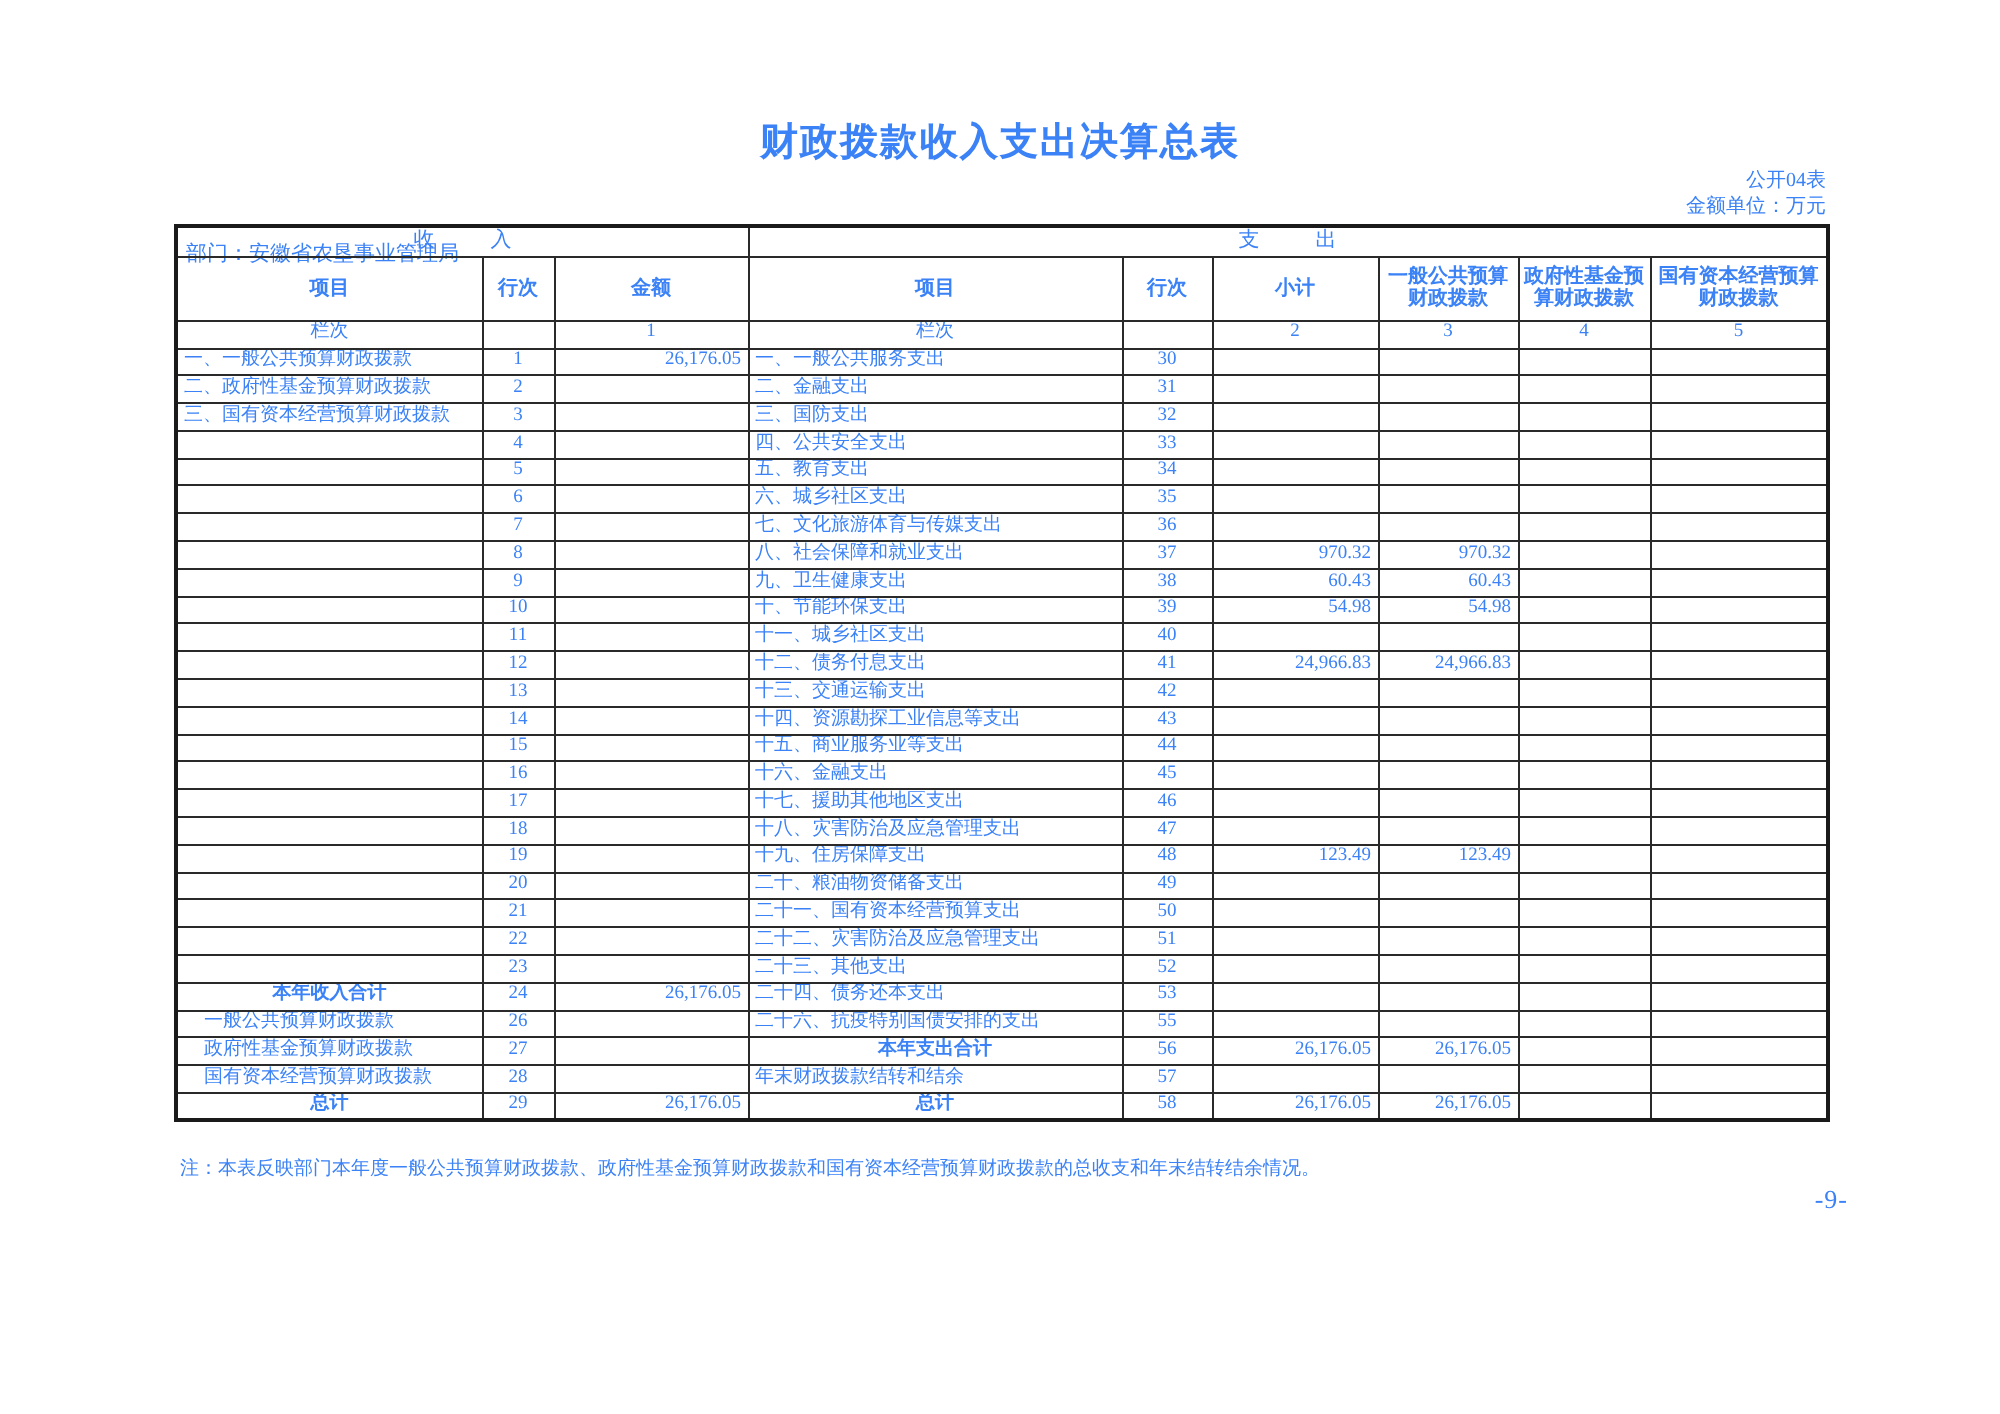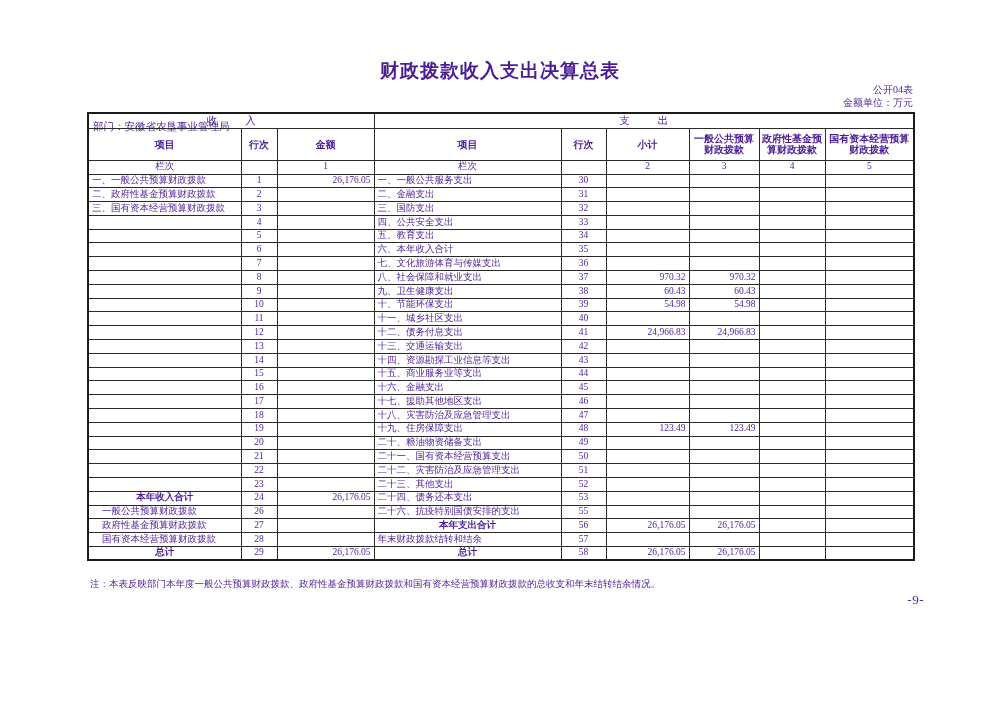--- a/index.html
+++ b/index.html
@@ -1,19 +1,19 @@
 <!DOCTYPE html>
 <html><head>
 <meta charset="utf-8">
 <style>
   * { margin:0; padding:0; box-sizing:border-box; }
   html,body { background:#fff; }
   .page {
     position:relative; width:1000px; height:707px; background:#ffffff;
-    font-family:"Liberation Serif","DejaVu Serif",serif; color:#4c1d95;
+    font-family:"Liberation Serif","DejaVu Serif",serif; color:#3b82f6;
     overflow:hidden;
   }
   .title {
     position:absolute; top:58px; left:0; width:100%;
     text-align:center; font-size:19px; font-weight:bold; letter-spacing:1px;
     font-family:"Liberation Sans","DejaVu Sans",sans-serif;
   }
   .meta-right { position:absolute; right:87px; text-align:right; font-size:10px; }
   .table-code { top:83px; }
   .unit-label { top:96px; }
@@ -151,21 +151,21 @@
           <td class="num">34</td>
           <td class="amt"></td>
           <td class="amt"></td>
           <td class="amt"></td>
           <td class="amt"></td>
         </tr>
         <tr class="r">
           <td class="lbl"></td>
           <td class="num">6</td>
           <td class="amt"></td>
-          <td class="lbl">六、本年收入合计</td>
+          <td class="lbl">六、城乡社区支出</td>
           <td class="num">35</td>
           <td class="amt"></td>
           <td class="amt"></td>
           <td class="amt"></td>
           <td class="amt"></td>
         </tr>
         <tr class="r">
           <td class="lbl"></td>
           <td class="num">7</td>
           <td class="amt"></td>

